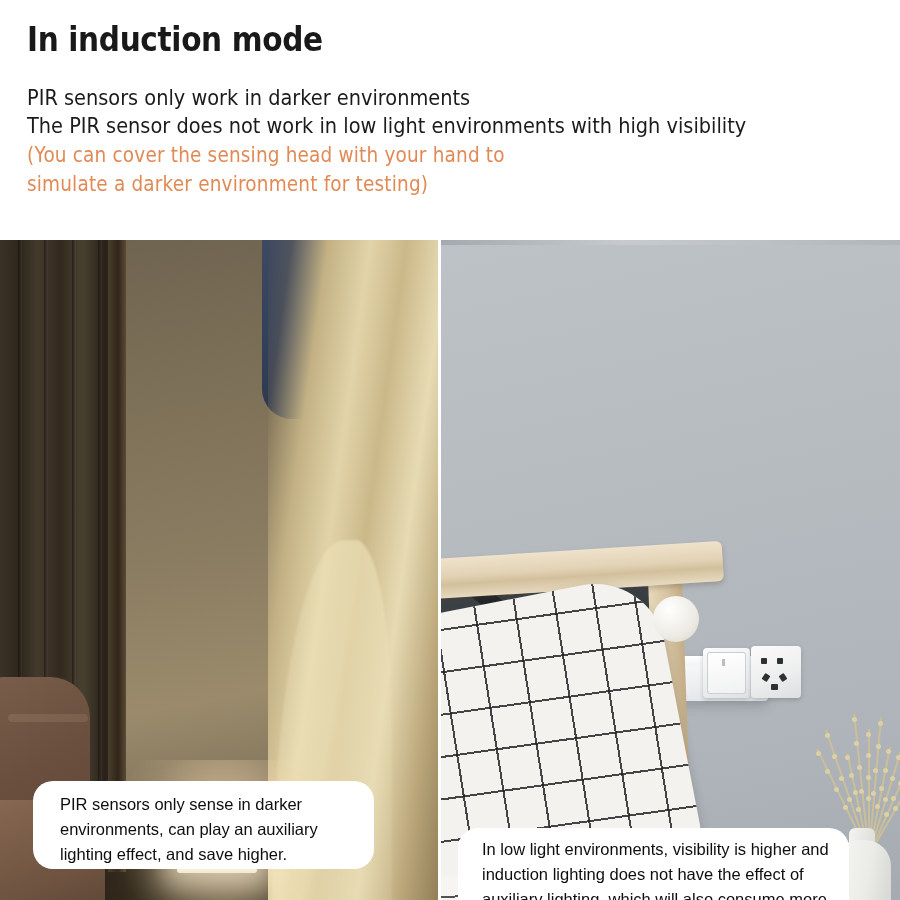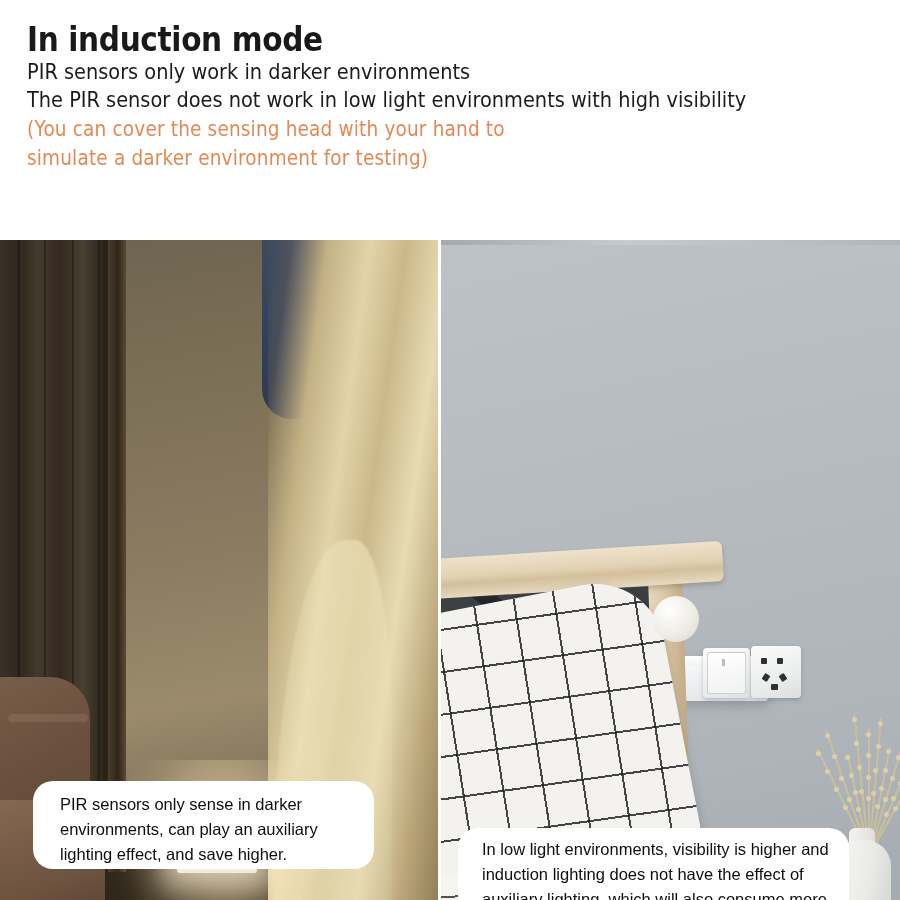--- a/index.html
+++ b/index.html
@@ -31,20 +31,21 @@
     font-weight: 700;
     color: #191919;
     letter-spacing: -0.4px;
     line-height: 1.05;
     margin: 0;
     transform: scaleX(0.87);
     transform-origin: left center;
     white-space: nowrap;
   }
   .subtitle-group {
+    margin-top: 26px;
   }
   .sub-line {
     font-family: "DejaVu Sans", sans-serif;
     font-size: 21.5px;
     font-weight: 400;
     color: #1b1b1b;
     line-height: 1.33;
     white-space: nowrap;
     transform: scaleX(0.9);
     transform-origin: left center;

